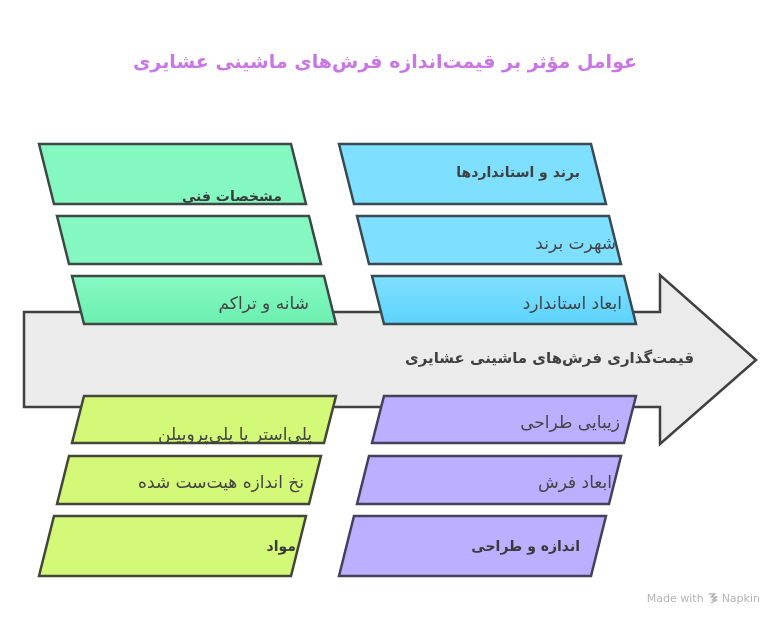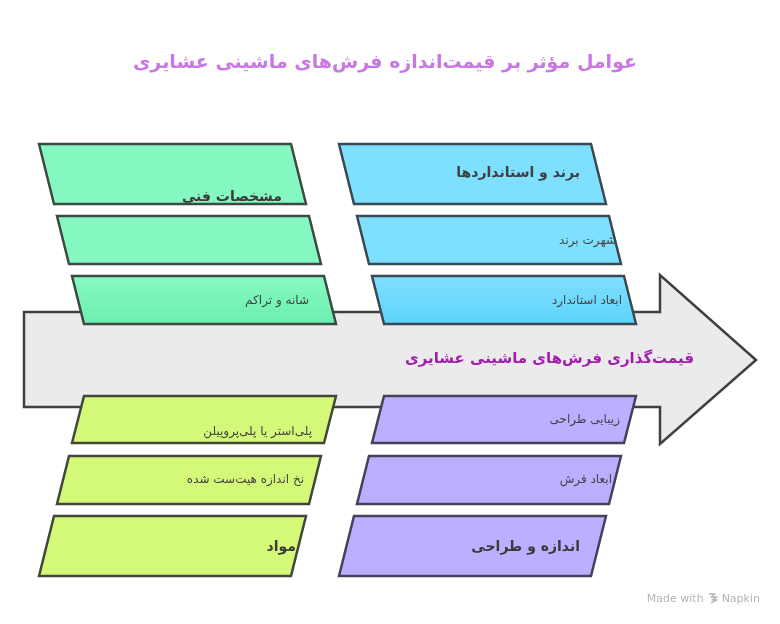--- a/index.html
+++ b/index.html
@@ -3,23 +3,23 @@
 <meta charset="utf-8">
 <style>
   html, body { margin: 0; padding: 0; background: #ffffff; }
   body { width: 780px; height: 624px; position: relative; overflow: hidden; font-family: "DejaVu Sans", "Liberation Sans", sans-serif; }
   svg.diagram { position: absolute; left: 0; top: 0; }
   .title { position: absolute; left: 0; top: 50px; width: 770px; text-align: center; direction: rtl;
            font-family: "DejaVu Sans", sans-serif; font-weight: bold; font-size: 19px; color: #C977E5; }
   .lbl { position: absolute; direction: rtl; text-align: right; white-space: nowrap; font-family: "DejaVu Sans", sans-serif; }
   .lbl.head { font-weight: bold; font-size: 14px; color: #3a3a3a; }
   .lbl.head.white { color: #404040; }
-  .lbl.sub { font-size: 12px; color: #444; }
+  .lbl.sub { font-size: 17px; color: #444; }
   .center-label { position: absolute; direction: rtl; text-align: right; white-space: nowrap;
-                  font-family: "DejaVu Sans", sans-serif; font-weight: bold; font-size: 15px; color: #a21caf; }
+                  font-family: "DejaVu Sans", sans-serif; font-weight: bold; font-size: 15px; color: #404040; }
   .footer { position: absolute; right: 20px; top: 592px; font-family: "DejaVu Sans", sans-serif; font-size: 11px; color: #b4b4b4; display: flex; align-items: flex-start; gap: 3px; }
 </style>
 </head>
 <body>
 
 <svg class="diagram" width="780" height="624" viewBox="0 0 780 624">
   <defs>
     <linearGradient id="gBlue" x1="0" y1="0" x2="0" y2="1">
       <stop offset="0" stop-color="#80E0FF"></stop>
       <stop offset="1" stop-color="#5DD3FC"></stop>

